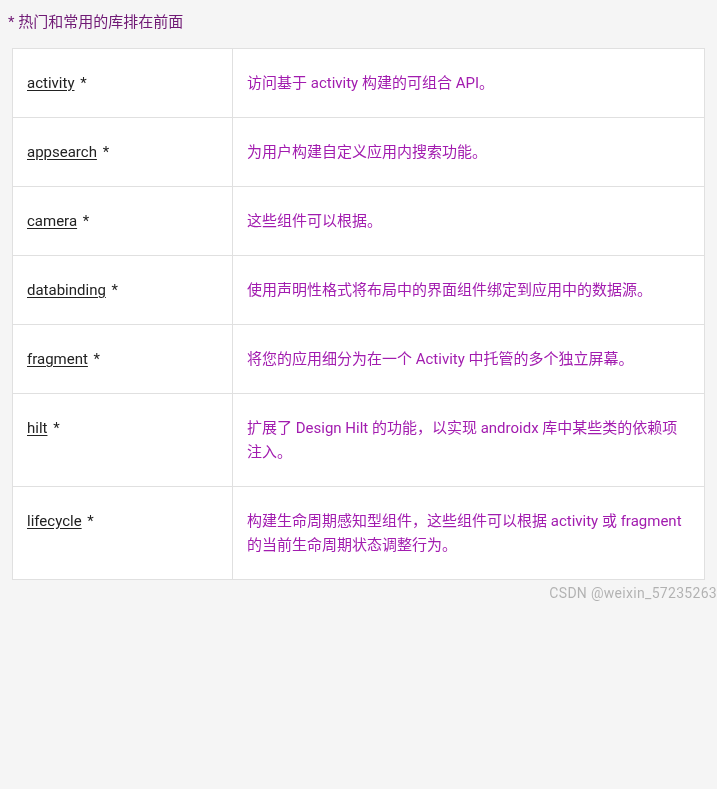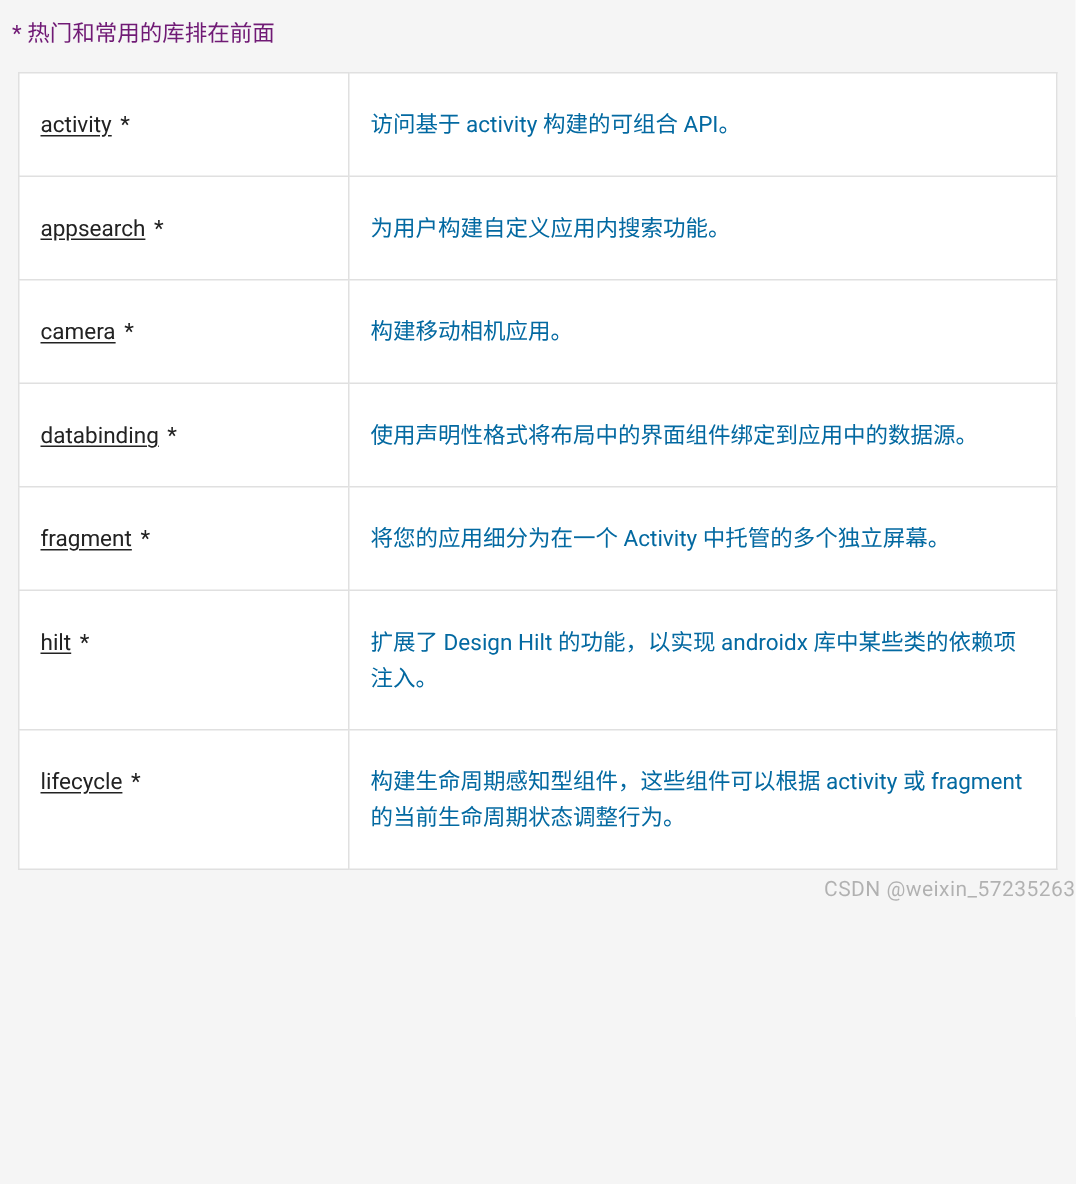--- a/index.html
+++ b/index.html
@@ -26,21 +26,21 @@
     }
     td {
       border: 1px solid #e0e0e0;
       padding: 22px 14px;
       vertical-align: top;
     }
     td.name-cell {
       width: 220px;
     }
     td.desc-cell {
-      color: #0369a1;
+      color: #a21caf;
     }
     a.lib-link {
       color: #222;
       text-decoration: underline;
       text-underline-offset: 2px;
       margin-top: 20px;
     }
     .star {
       color: #222;
       margin-left: 2px;
@@ -72,21 +72,21 @@
       <tr>
         <td class="name-cell">
           <a href="#" class="lib-link">appsearch</a><span class="star"> *</span>
         </td>
         <td class="desc-cell">为用户构建自定义应用内搜索功能。</td>
       </tr>
       <tr>
         <td class="name-cell">
           <a href="#" class="lib-link">camera</a><span class="star"> *</span>
         </td>
-        <td class="desc-cell">构建移动相机应用。</td>
+        <td class="desc-cell">这些组件可以根据。</td>
       </tr>
       <tr>
         <td class="name-cell">
           <a href="#" class="lib-link">databinding</a><span class="star"> *</span>
         </td>
         <td class="desc-cell">使用声明性格式将布局中的界面组件绑定到应用中的数据源。</td>
       </tr>
       <tr>
         <td class="name-cell">
           <a href="#" class="lib-link">fragment</a><span class="star"> *</span>

